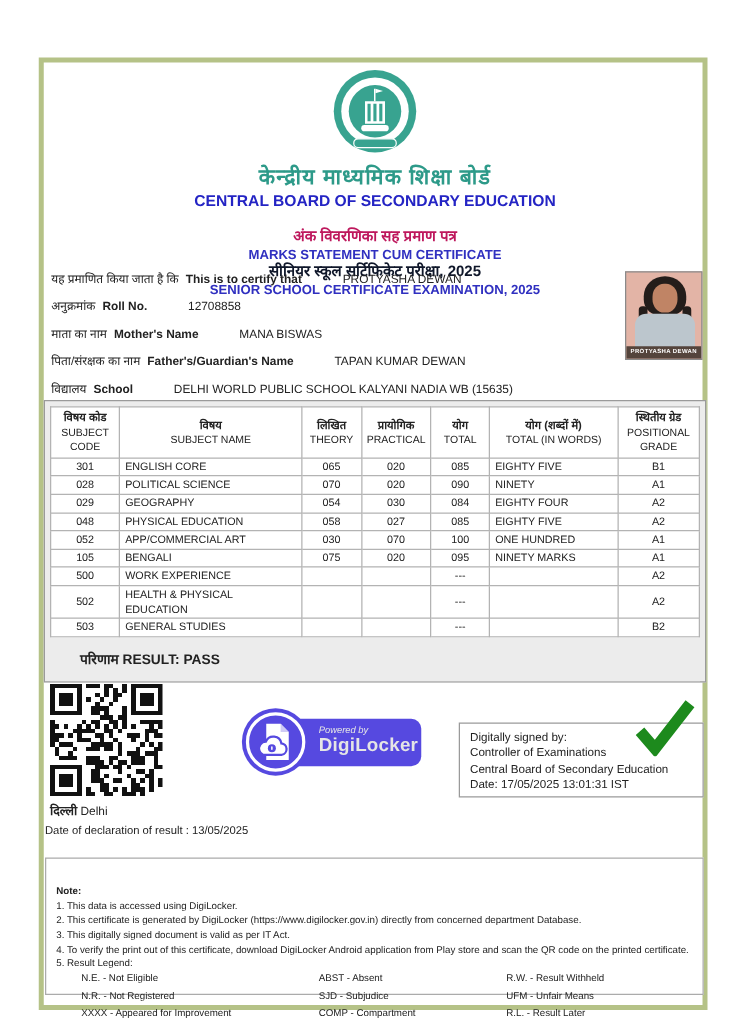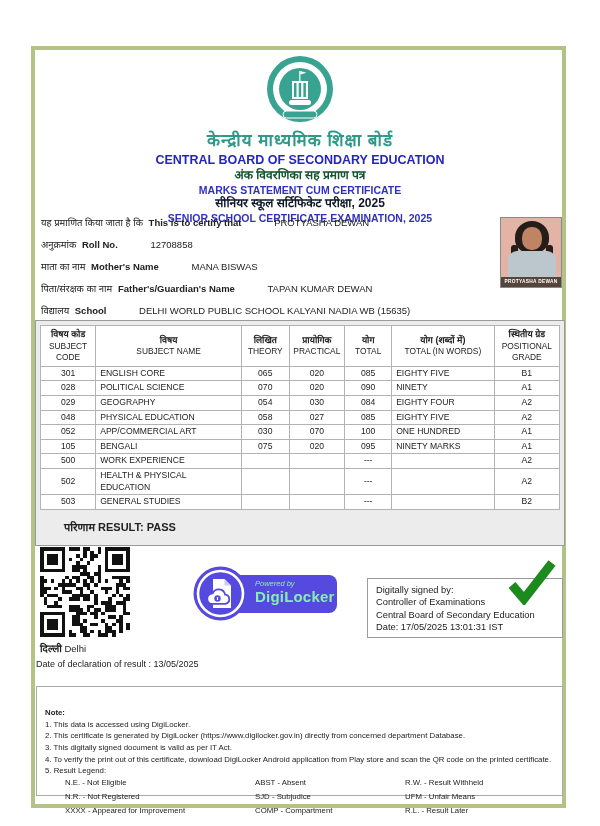--- a/index.html
+++ b/index.html
@@ -7,21 +7,21 @@
   .page{position:relative;width:600px;height:826px;background:#fff;overflow:hidden;
         font-family:"Liberation Sans",sans-serif;color:#222;}
   .frame{position:absolute;left:31px;top:46px;width:535px;height:762px;
          border:4px solid #b5c287;pointer-events:none;}
 
   
   .header{position:absolute;top:53px;left:0;right:0;text-align:center;line-height:1.15;}
   .logo{display:inline-block;width:74px;height:74px;margin-bottom:4px;}
   .t-board-hi{font-size:17px;font-weight:bold;color:#2d9a89;letter-spacing:1px;}
   .t-board-en{font-size:12.5px;font-weight:bold;color:#2424c4;margin-top:2px;}
-  .t-doc-hi{font-size:12px;font-weight:bold;color:#14532d;margin-top:2px;}
+  .t-doc-hi{font-size:12px;font-weight:bold;color:#be185d;margin-top:15px;}
   .t-doc-en{font-size:10.5px;font-weight:bold;color:#3030c0;margin-top:1px;}
   .t-exam-hi{font-size:12px;font-weight:bold;color:#0f172a;margin-top:1px;}
   .t-exam-en{font-size:10.5px;font-weight:bold;color:#3030c0;margin-top:1px;}
 
   
   .cand{position:absolute;top:216px;left:41px;width:440px;font-size:9.5px;}
   .crow{margin-bottom:9px;white-space:nowrap;}
   .hi{color:#222;}
   .enb{font-weight:bold;margin-left:3px;}
   .val{margin-left:30px;}
@@ -47,21 +47,21 @@
   td.l{text-align:left;}
   .resultrow{padding:9px 0 11px 24px;font-weight:bold;font-size:11px;background:#ececec;}
 
   
   .qr{position:absolute;left:40px;top:547px;width:90px;height:90px;}
   .place{position:absolute;left:40px;top:641px;font-size:9.5px;}
   .place .hi-b{font-weight:bold;font-size:10px;}
 
   .badge{position:absolute;left:193px;top:566px;width:145px;height:56px;}
   .badge .pill{position:absolute;left:28px;top:9px;width:116px;height:38px;background:#5649e0;
-               border-radius:8px;color:#86efac;padding:4px 0 0 34px;}
+               border-radius:8px;color:#e5e5e5;padding:4px 0 0 34px;}
   .badge .pb{font-size:7.5px;font-style:italic;line-height:1.2;}
   .badge .dl{font-size:15px;font-weight:bold;line-height:1.2;letter-spacing:.2px;}
   .badge .circ{position:absolute;left:0;top:0;width:55px;height:55px;}
 
   .sig{position:absolute;left:367px;top:578px;width:196px;height:60px;border:1px solid #9a9a9a;
        padding:5px 8px;font-size:9.3px;line-height:1.33;background:#fff;}
   .sig .check{position:absolute;right:4px;top:-20px;}
 
   .decl{position:absolute;left:36px;top:659px;font-size:9px;}
 

